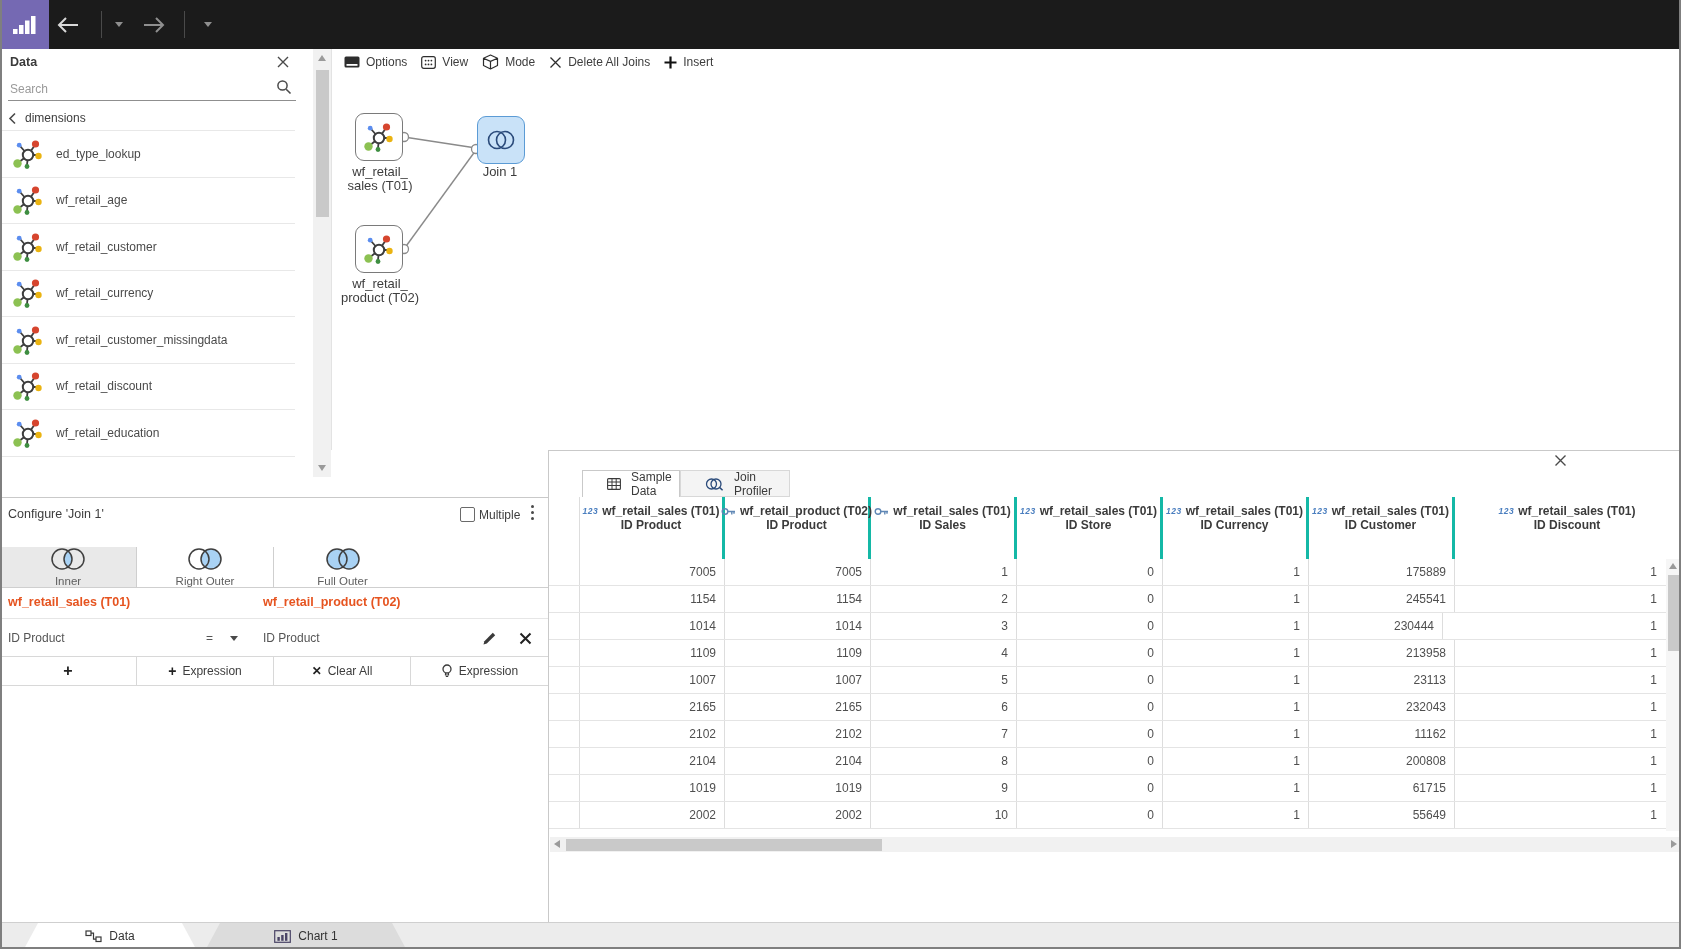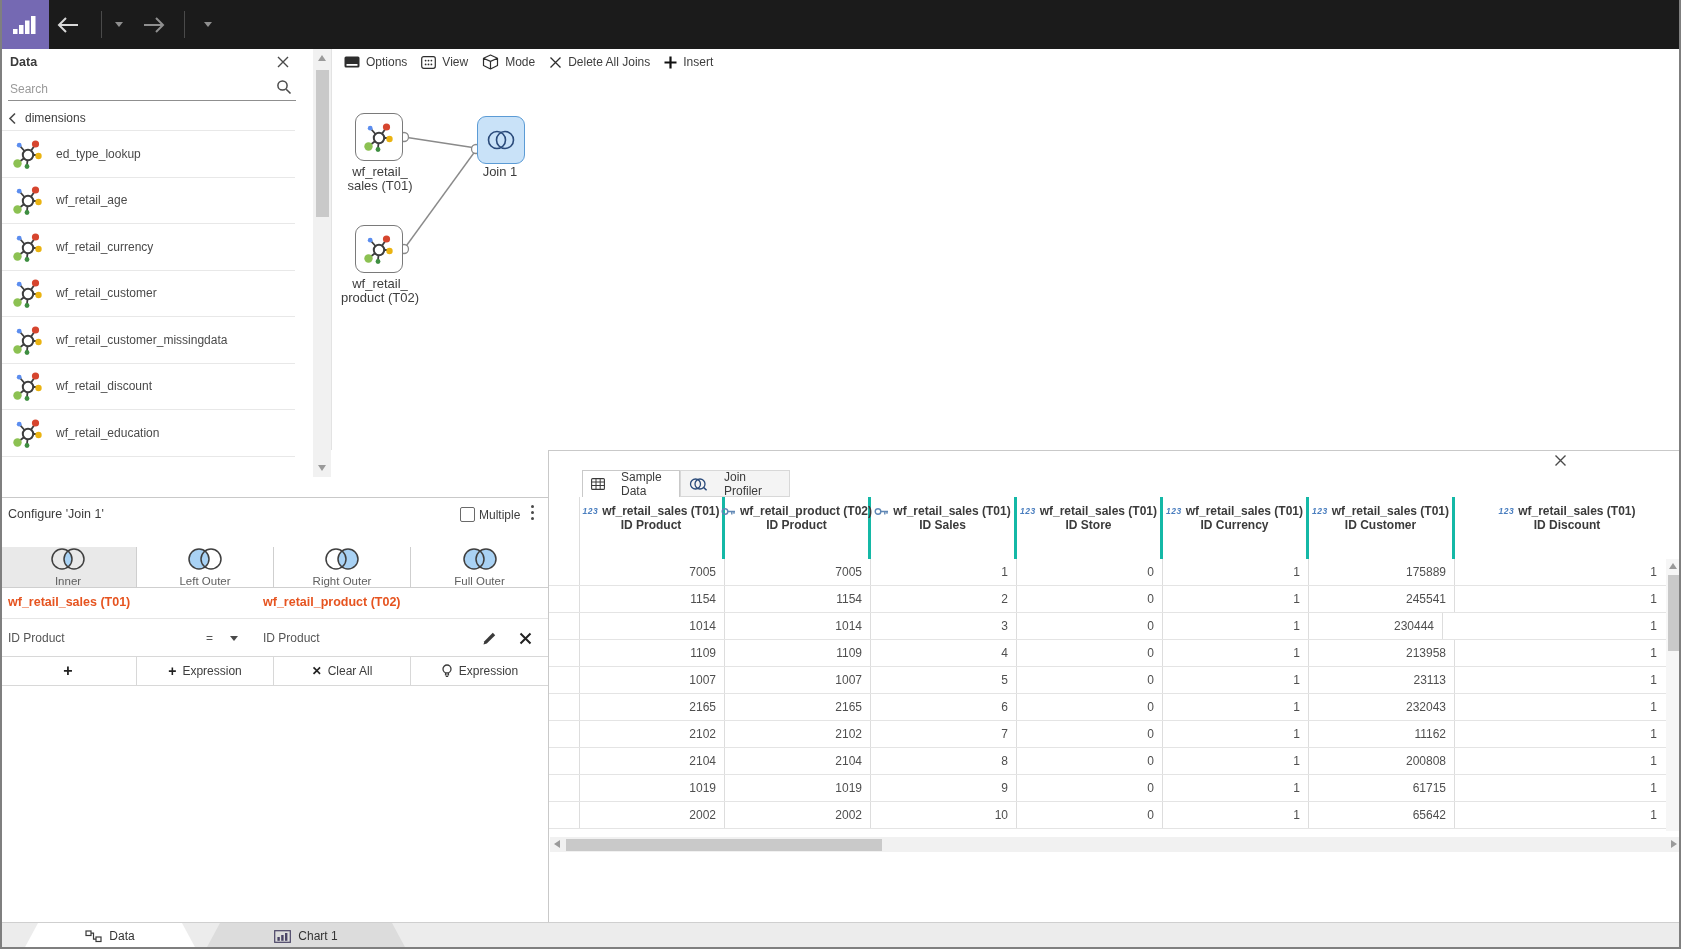--- a/index.html
+++ b/index.html
@@ -65,21 +65,21 @@
   .actions-row{position:absolute;left:0;top:159px;width:548px;height:29px;border-bottom:1px solid #d8d8d8;display:flex;box-sizing:border-box;}
   .action-btn{width:137px;box-sizing:border-box;border-right:1px solid #d8d8d8;display:flex;align-items:center;justify-content:center;gap:6px;font-size:12px;color:#3d3d3d;cursor:pointer;}
   .action-btn:last-child{border-right:none;}
   .plus-big{font-size:16px;font-weight:bold;color:#222;line-height:16px;}
   .plus-sm{font-size:14px;font-weight:bold;color:#222;line-height:14px;}
   .x-sm{font-size:12px;font-weight:bold;color:#222;line-height:12px;}
 
   
   .sample-panel{position:absolute;left:548px;top:450px;width:1133px;height:472px;background:#fff;border-left:1px solid #c9c9c9;border-top:1px solid #c9c9c9;box-sizing:border-box;}
   .sp-close{position:absolute;left:1005px;top:3px;}
-  .sp-tab{position:absolute;top:19px;height:27px;display:flex;align-items:center;gap:16px;font-size:12px;color:#3b3b3b;padding:0 8px;box-sizing:border-box;cursor:pointer;}
+  .sp-tab{position:absolute;top:19px;height:27px;display:flex;align-items:center;gap:10px;font-size:12px;color:#3b3b3b;padding:0 24px;box-sizing:border-box;cursor:pointer;}
   .sp-tab.active{background:#fff;border:1px solid #c9c9c9;border-bottom:none;}
   .sp-tab.inactive{background:#f4f4f4;border:1px solid #d8d8d8;}
   .thead{position:absolute;left:0;top:46px;width:1133px;height:62px;}
   .hcell{position:absolute;top:0;height:62px;border-right:3px solid #14b8a6;box-sizing:border-box;padding-top:7px;}
   .hcell.first{border-left:1px solid #ddd;}
   .hline{display:flex;align-items:center;justify-content:center;gap:4px;font-size:12px;font-weight:bold;color:#3b3b3b;white-space:nowrap;line-height:14px;}
   .hline2{text-align:center;font-size:12px;font-weight:bold;color:#3b3b3b;line-height:14px;}
   .num-ico{color:#4a7ebf;font-size:8.5px;font-weight:bold;font-style:italic;letter-spacing:0.5px;}
   .tbody{position:absolute;left:0;top:108px;width:1133px;}
   .trow{position:relative;height:27px;border-bottom:1px solid #e4e4e4;box-sizing:border-box;}
@@ -189,35 +189,35 @@
             <svg width="32" height="32" viewBox="0 0 32 32">
               <path d="M16 17 L8 8 M16 17 L23 7 M16 17 L26 17 M16 17 L6 25 M16 17 L15 27" stroke="#3d3d3d" stroke-width="1.8" fill="none"></path>
               <circle cx="16" cy="17" r="5.2" fill="#fff" stroke="#3d3d3d" stroke-width="2"></circle>
               <circle cx="7.2" cy="7.2" r="2.4" fill="#5b8def"></circle>
               <circle cx="23.5" cy="6" r="3.6" fill="#d6452e"></circle>
               <circle cx="26.5" cy="18" r="3.2" fill="#eab311"></circle>
               <circle cx="5.5" cy="25.5" r="4.2" fill="#8cc152"></circle>
               <circle cx="15" cy="28.5" r="2.4" fill="#3e8e41"></circle>
             </svg>
           </span>
-          <span class="dim-label">wf_retail_currency</span>
+          <span class="dim-label">wf_retail_customer</span>
         </div>
         <div class="dim-item">
           <span class="mol">
             <svg width="32" height="32" viewBox="0 0 32 32">
               <path d="M16 17 L8 8 M16 17 L23 7 M16 17 L26 17 M16 17 L6 25 M16 17 L15 27" stroke="#3d3d3d" stroke-width="1.8" fill="none"></path>
               <circle cx="16" cy="17" r="5.2" fill="#fff" stroke="#3d3d3d" stroke-width="2"></circle>
               <circle cx="7.2" cy="7.2" r="2.4" fill="#5b8def"></circle>
               <circle cx="23.5" cy="6" r="3.6" fill="#d6452e"></circle>
               <circle cx="26.5" cy="18" r="3.2" fill="#eab311"></circle>
               <circle cx="5.5" cy="25.5" r="4.2" fill="#8cc152"></circle>
               <circle cx="15" cy="28.5" r="2.4" fill="#3e8e41"></circle>
             </svg>
           </span>
-          <span class="dim-label">wf_retail_customer</span>
+          <span class="dim-label">wf_retail_currency</span>
         </div>
         <div class="dim-item">
           <span class="mol">
             <svg width="32" height="32" viewBox="0 0 32 32">
               <path d="M16 17 L8 8 M16 17 L23 7 M16 17 L26 17 M16 17 L6 25 M16 17 L15 27" stroke="#3d3d3d" stroke-width="1.8" fill="none"></path>
               <circle cx="16" cy="17" r="5.2" fill="#fff" stroke="#3d3d3d" stroke-width="2"></circle>
               <circle cx="7.2" cy="7.2" r="2.4" fill="#5b8def"></circle>
               <circle cx="23.5" cy="6" r="3.6" fill="#d6452e"></circle>
               <circle cx="26.5" cy="18" r="3.2" fill="#eab311"></circle>
               <circle cx="5.5" cy="25.5" r="4.2" fill="#8cc152"></circle>
@@ -393,30 +393,20 @@
               <circle cx="27" cy="12" r="10" fill="#a9d2f4" clip-path="url(#vc0)"></circle>
               <circle cx="15" cy="12" r="10" fill="none" stroke="#3f3f3f" stroke-width="1.5"></circle>
               <circle cx="27" cy="12" r="10" fill="none" stroke="#3f3f3f" stroke-width="1.5"></circle>
             </svg>
           </span>
           <div class="jt-label">Inner</div>
         </div>
         <div class="join-type">
           <span>
             <svg width="42" height="24" viewBox="0 0 42 24">
-              <circle cx="15" cy="12" r="10" fill="#a9d2f4"></circle>
-              <circle cx="15" cy="12" r="10" fill="none" stroke="#3f3f3f" stroke-width="1.5"></circle>
-              <circle cx="27" cy="12" r="10" fill="none" stroke="#3f3f3f" stroke-width="1.5"></circle>
-            </svg>
-          </span>
-          <div class="jt-label">Left Outer</div>
-        </div>
-        <div class="join-type">
-          <span>
-            <svg width="42" height="24" viewBox="0 0 42 24">
               <circle cx="27" cy="12" r="10" fill="#a9d2f4"></circle>
               <circle cx="15" cy="12" r="10" fill="none" stroke="#3f3f3f" stroke-width="1.5"></circle>
               <circle cx="27" cy="12" r="10" fill="none" stroke="#3f3f3f" stroke-width="1.5"></circle>
             </svg>
           </span>
           <div class="jt-label">Right Outer</div>
         </div>
         <div class="join-type">
           <span>
             <svg width="42" height="24" viewBox="0 0 42 24">
@@ -645,21 +635,21 @@
           <div class="tcell" style="left: 614px; width: 146px;">1</div>
           <div class="tcell" style="left: 760px; width: 146px;">61715</div>
           <div class="tcell last" style="left: 906px; width: 227px;">1</div>
         </div>
         <div class="trow">
           <div class="tcell first" style="left: 30px; width: 146px;">2002</div>
           <div class="tcell" style="left: 176px; width: 146px;">2002</div>
           <div class="tcell" style="left: 322px; width: 146px;">10</div>
           <div class="tcell" style="left: 468px; width: 146px;">0</div>
           <div class="tcell" style="left: 614px; width: 146px;">1</div>
-          <div class="tcell" style="left: 760px; width: 146px;">65642</div>
+          <div class="tcell" style="left: 760px; width: 146px;">55649</div>
           <div class="tcell last" style="left: 906px; width: 227px;">1</div>
         </div>
       </div>
 
     <div class="vsb" style="left:1117px;top:108px;width:14px;height:272px;background:#f6f6f6;">
       <div class="sb-arrow arr-up" style="left:2.5px;top:4px;"></div>
       <div class="sb-thumb" style="left:1.5px;top:16px;width:11px;height:76px;"></div>
     </div>
 
     <div class="vsb" style="left:1px;top:386px;width:1131px;height:15px;">

